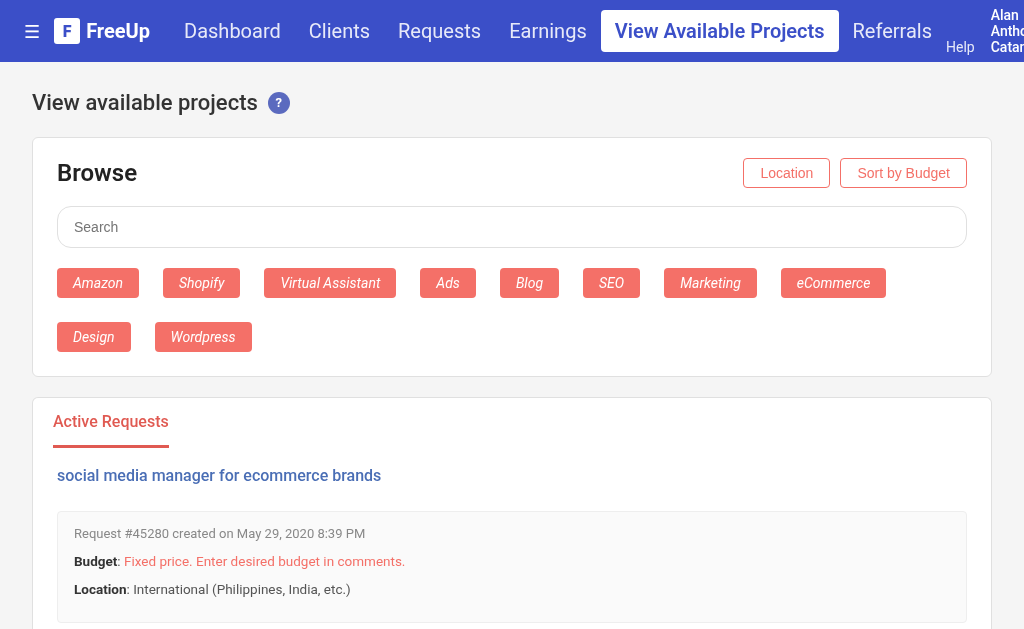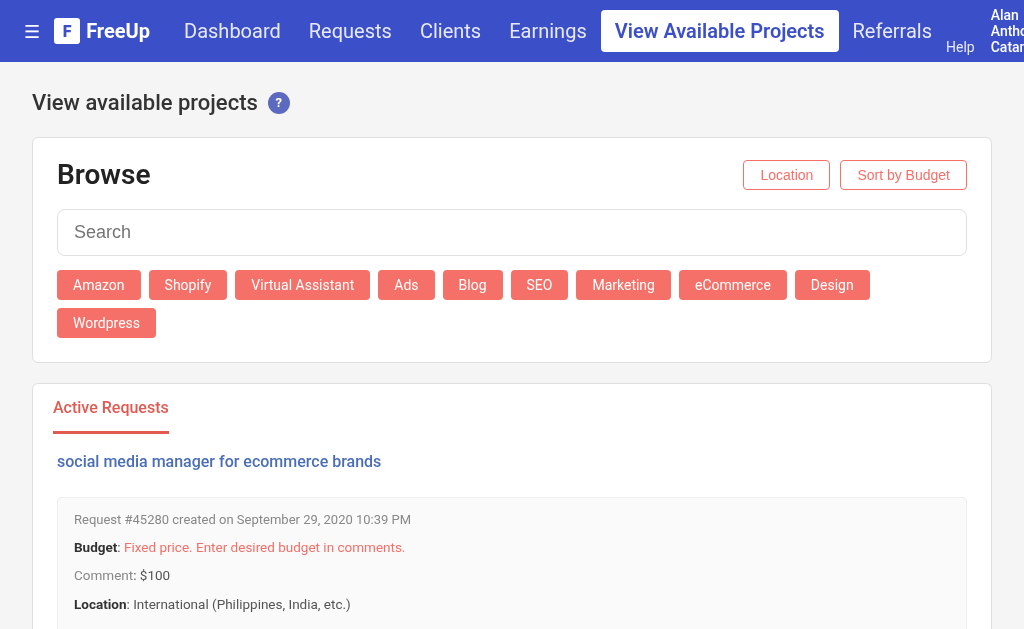--- a/index.html
+++ b/index.html
@@ -123,21 +123,21 @@
       padding: 20px 24px 24px;
       margin-bottom: 20px;
     }
     .browse-header {
       display: flex;
       align-items: center;
       justify-content: space-between;
       margin-bottom: 18px;
     }
     .browse-title {
-      font-size: 28px;
+      font-size: 24px;
       font-weight: 600;
       color: #222;
     }
     .browse-actions {
       display: flex;
       gap: 10px;
     }
     .btn-outline {
       border: 1.5px solid #f47068;
       color: #f47068;
@@ -145,31 +145,32 @@
       padding: 6px 16px;
       border-radius: 4px;
       font-size: 14px;
       cursor: pointer;
     }
 
     .search-box {
       width: 100%;
       padding: 12px 16px;
       border: 1px solid #e0e0e0;
-      border-radius: 8px;
-      font-size: 18px;
+      border-radius: 14px;
+      font-size: 14px;
       color: #999;
-      margin-bottom: 14px;
+      margin-bottom: 20px;
       outline: none;
     }
 
     .tags {
       display: flex;
       flex-wrap: wrap;
-      gap: 8px;
+      gap: 24px;
+      font-style: italic;
     }
     .tag {
       background: #f47068;
       color: white;
       padding: 7px 16px;
       border-radius: 4px;
       font-size: 14px;
       cursor: pointer;
     }
 
@@ -247,22 +248,22 @@
 <body>
 
 <nav class="navbar">
   <span class="hamburger">☰</span>
   <div class="navbar-logo">
     <div class="navbar-logo-f">F</div>
     <span class="navbar-logo-text">FreeUp</span>
   </div>
   <div class="nav-links">
     <a class="nav-link">Dashboard</a>
+    <a class="nav-link">Clients</a>
     <a class="nav-link">Requests</a>
-    <a class="nav-link">Clients</a>
     <a class="nav-link">Earnings</a>
     <a class="nav-link active">View Available Projects</a>
     <a class="nav-link">Referrals</a>
   </div>
   <div class="nav-right">
     <span class="nav-help">Help</span>
     <span class="nav-user">Alan Anthony Catantan</span>
   </div>
 </nav>
 
@@ -297,28 +298,24 @@
   </div>
 
   <div class="tabs-bar">
     <div class="tab-item active">Active Requests</div>
   </div>
 
   <div class="project-card">
     <div class="project-item">
       <div class="project-title">social media manager for ecommerce brands</div>
       <div class="project-details">
-        <div class="project-meta">Request #45280 created on September 29, 2020 10:39 PM</div>
+        <div class="project-meta">Request #45280 created on May 29, 2020 8:39 PM</div>
         <div class="project-row">
           <strong>Budget</strong>:
           <span class="highlight">Fixed price. Enter desired budget in comments.</span>
-        </div>
-        <div class="project-row">
-          <span class="muted">Comment</span>:
-          <span>$100</span>
         </div>
         <div class="project-row">
           <strong>Location</strong>:
           <span>International (Philippines, India, etc.)</span>
         </div>
       </div>
     </div>
   </div>
 
 </div>

